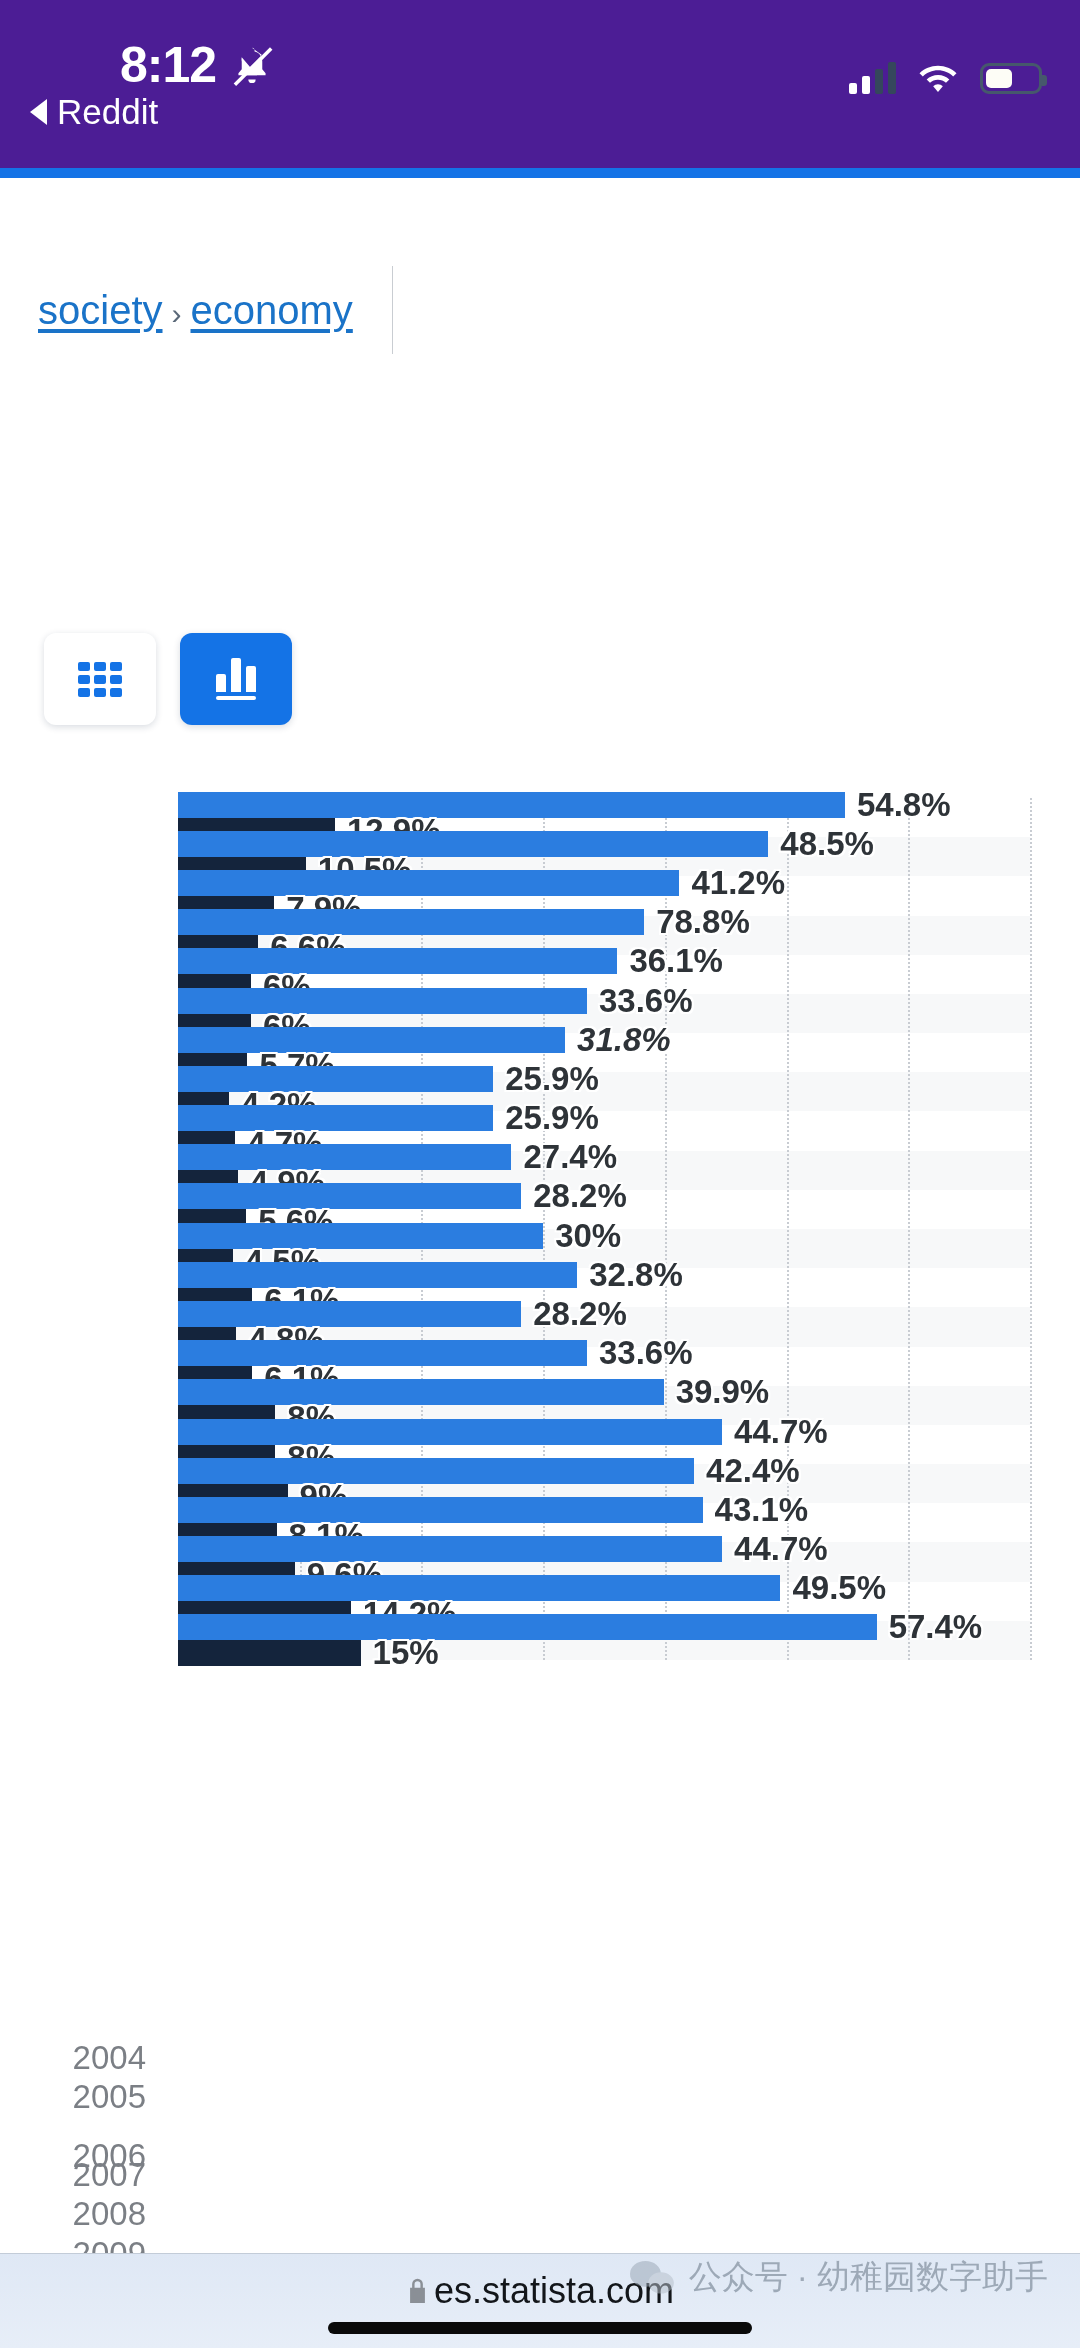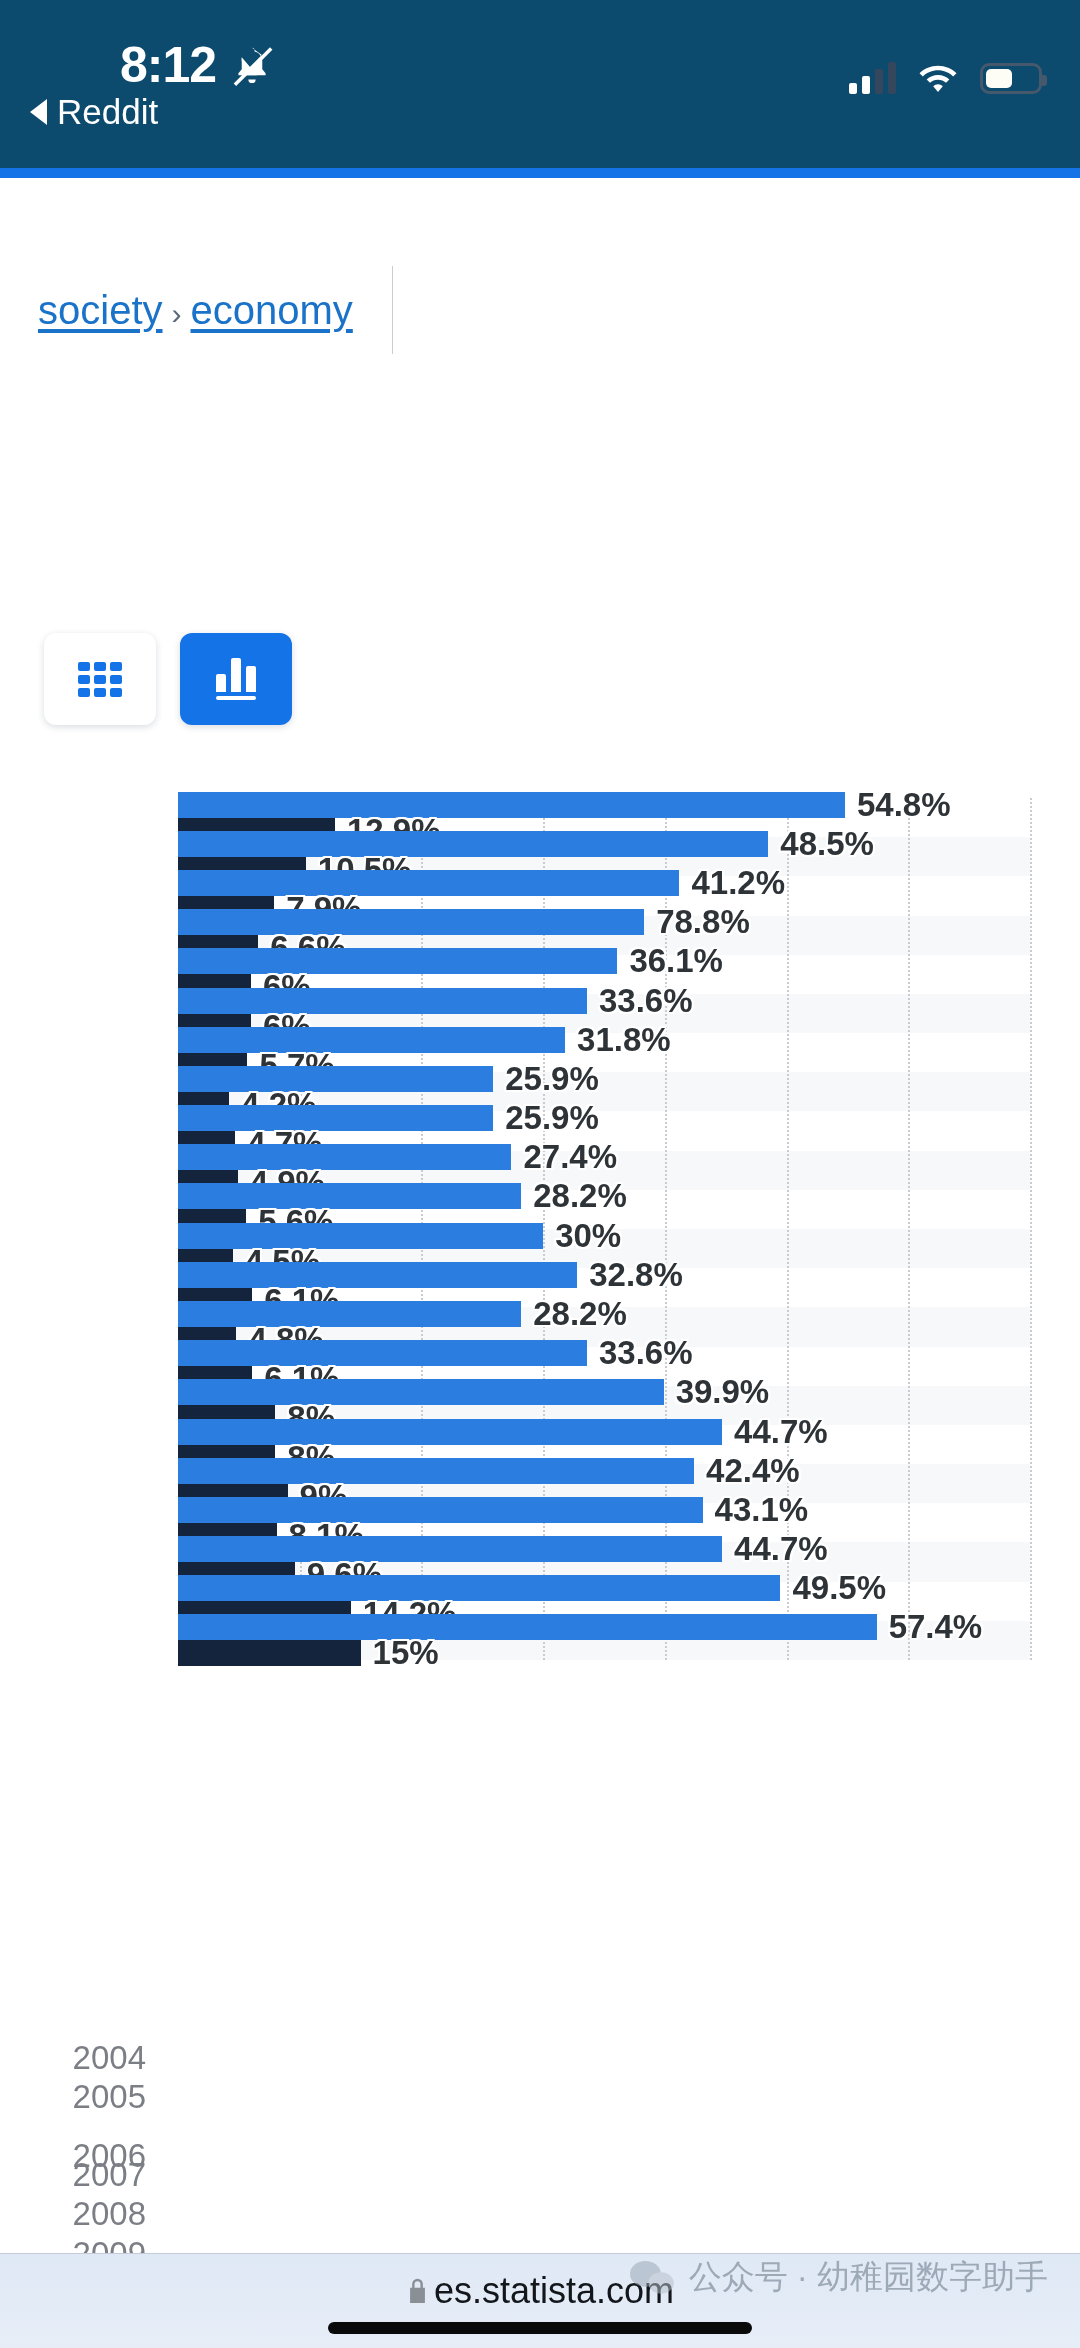--- a/index.html
+++ b/index.html
@@ -7,21 +7,21 @@
     width: 1080px; height: 2348px;
     font-family: "Liberation Sans", sans-serif;
     background: #ffffff;
     overflow: hidden;
   }
   #root { position: relative; width: 1080px; height: 2348px; }
 
   
   .statusbar {
     position: absolute; left: 0; top: 0; width: 1080px; height: 168px;
-    background: #0c4a6e;
+    background: #4c1d95;
   }
   .sb-time {
     position: absolute; left: 120px; top: 36px;
     color: #ffffff; font-size: 50px; font-weight: 600;
     letter-spacing: -1px;
   }
   .sb-bell {
     position: absolute; left: 230px; top: 44px;
     width: 44px; height: 44px;
   }
@@ -303,21 +303,21 @@
           <div class="barlab" style="left: 92.3314px; top: 150.136px;">6.6%</div>
           <div class="bar pov" style="width: 439.389px; top: 150.318px;"></div>
           <div class="barlab" style="left: 451.389px; top: 163.318px;">36.1%</div>
           <div class="bar ind" style="width: 73.0286px; top: 176.318px;"></div>
           <div class="barlab" style="left: 85.0286px; top: 189.318px;">6%</div>
           <div class="bar pov" style="width: 408.96px; top: 189.5px;"></div>
           <div class="barlab" style="left: 420.96px; top: 202.5px;">33.6%</div>
           <div class="bar ind" style="width: 73.0286px; top: 215.5px;"></div>
           <div class="barlab" style="left: 85.0286px; top: 228.5px;">6%</div>
           <div class="bar pov" style="width: 387.051px; top: 228.682px;"></div>
-          <div class="barlab" style="left: 399.051px; top: 241.682px;">31.8%</div>
+          <div class="barlab" style="left: 399.051px; top: 241.682px; font-style: italic;">31.8%</div>
           <div class="bar ind" style="width: 69.3771px; top: 254.682px;"></div>
           <div class="barlab" style="left: 81.3771px; top: 267.682px;">5.7%</div>
           <div class="bar pov" style="width: 315.24px; top: 267.864px;"></div>
           <div class="barlab" style="left: 327.24px; top: 280.864px;">25.9%</div>
           <div class="bar ind" style="width: 51.12px; top: 293.864px;"></div>
           <div class="barlab" style="left: 63.12px; top: 306.864px;">4.2%</div>
           <div class="bar pov" style="width: 315.24px; top: 307.045px;"></div>
           <div class="barlab" style="left: 327.24px; top: 320.045px;">25.9%</div>
           <div class="bar ind" style="width: 57.2057px; top: 333.045px;"></div>
           <div class="barlab" style="left: 69.2057px; top: 346.045px;">4.7%</div>

